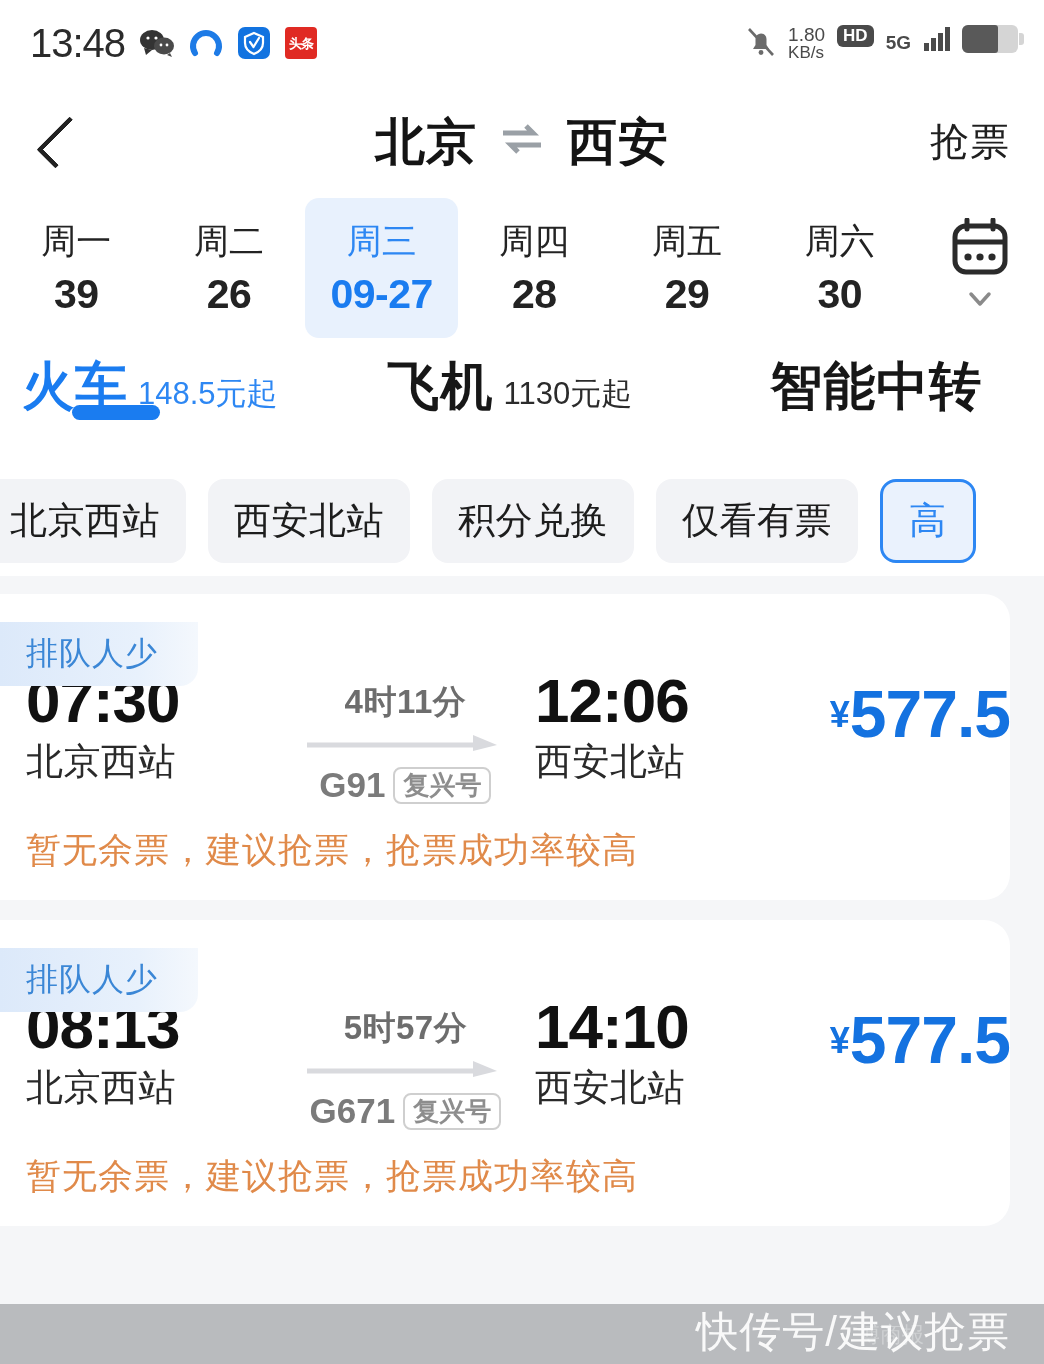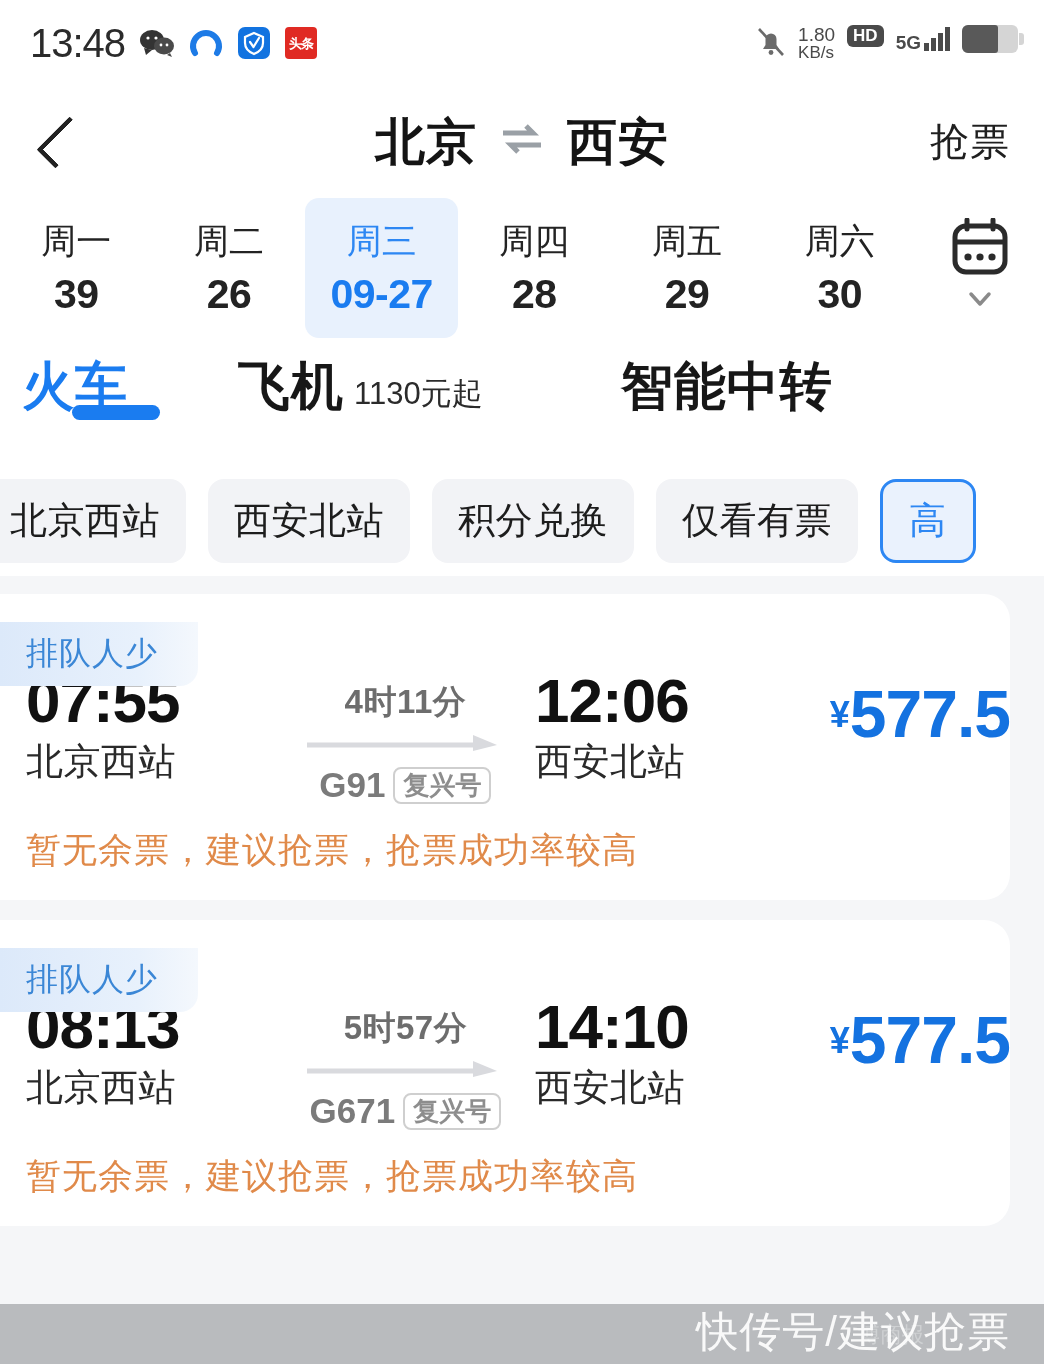--- a/index.html
+++ b/index.html
@@ -83,21 +83,21 @@
     font-size: 17px;
     font-weight: bold;
     border-radius: 6px;
     padding: 2px 6px 3px;
     line-height: 1;
     letter-spacing: 0px;
   }
   .signal-wrap {
     display: flex;
     align-items: flex-end;
-    gap: 3px;
+    gap: 13px;
   }
   .gen5 {
     font-size: 19px;
     font-weight: bold;
     color: #4a4a4a;
     line-height: 1;
     margin-bottom: -1px;
   }
   .bars { display: flex; align-items: flex-end; gap: 2px; height: 26px; }
   .bars i { display: block; width: 5px; background: #4a4a4a; }
@@ -520,20 +520,21 @@
         <svg class="cal-chev" viewBox="0 0 30 30">
           <path d="M6 10 L15 20 L24 10" fill="none" stroke="#8a8a8a" stroke-width="3.5" stroke-linecap="round" stroke-linejoin="round"></path>
         </svg>
       </span>
     </div>
   </div>
 
   <div class="modetabs">
     <div class="mtab train">
       <span class="mname">火车</span>
+      <span class="mprice">148.5元起</span>
       <span class="tab-underline"></span>
     </div>
     <div class="mtab plane">
       <span class="mname">飞机</span>
       <span class="mprice">1130元起</span>
     </div>
     <div class="mtab transfer">
       <span class="mname">智能中转</span>
     </div>
   </div>
@@ -547,21 +548,21 @@
   </div>
 
   <div class="results">
 
     <div class="train-card">
       <div class="tag-row">
         <span class="queue-tag">排队人少</span>
       </div>
       <div class="card-main">
         <div class="leg depart">
-          <div class="ltime">07:55</div>
+          <div class="ltime">07:30</div>
           <div class="lstation">北京西站</div>
         </div>
         <div class="mid">
           <div class="dur">4时11分</div>
           <span>
             <svg class="arrow-line" viewBox="0 0 196 22">
               <line x1="0" y1="14" x2="176" y2="14" stroke="#d9dade" stroke-width="5"></line>
               <path d="M166 4 L190 14 L166 20 Z" fill="#d9dade"></path>
             </svg>
           </span>

